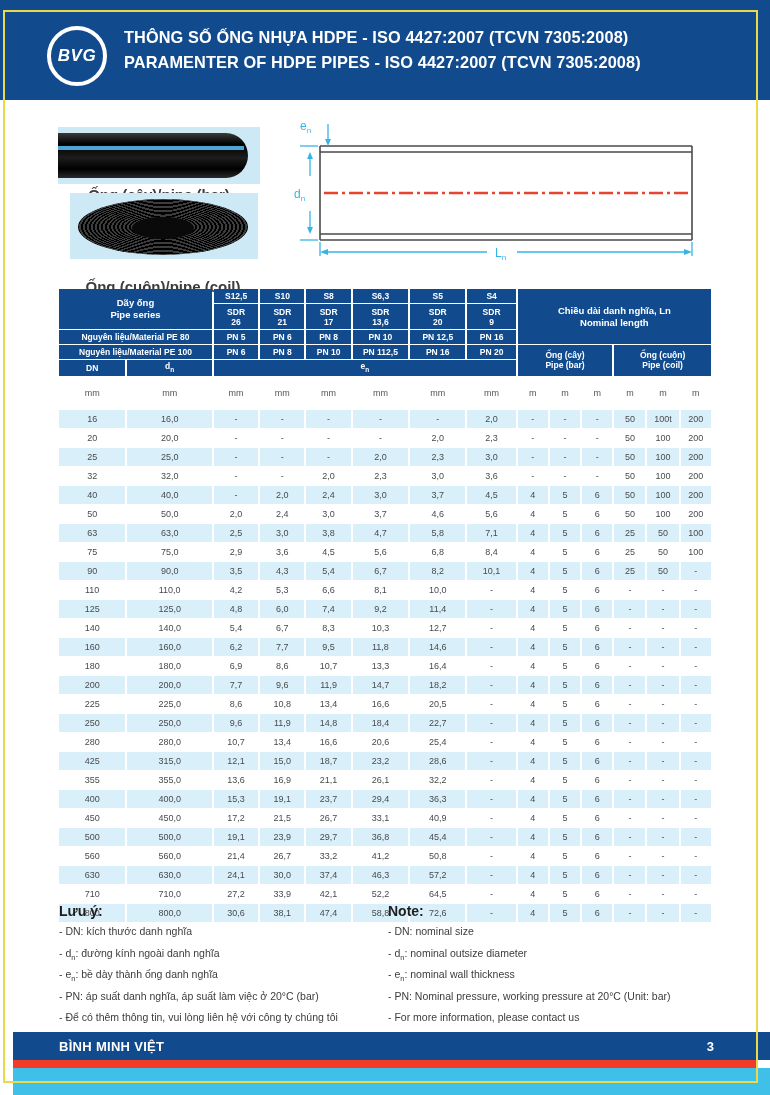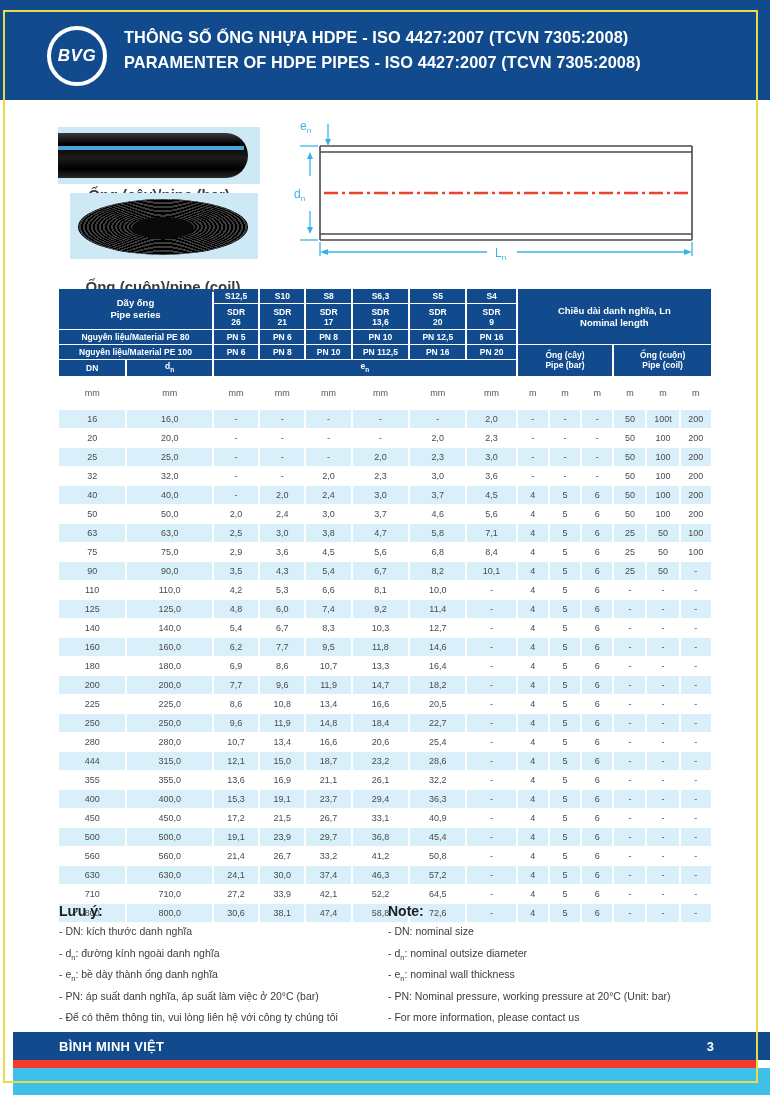--- a/index.html
+++ b/index.html
@@ -549,21 +549,21 @@
             <td>25,4</td>
             <td>-</td>
             <td>4</td>
             <td>5</td>
             <td>6</td>
             <td>-</td>
             <td>-</td>
             <td>-</td>
           </tr>
           <tr class="row-odd">
-            <td>444</td>
+            <td>425</td>
             <td>315,0</td>
             <td>12,1</td>
             <td>15,0</td>
             <td>18,7</td>
             <td>23,2</td>
             <td>28,6</td>
             <td>-</td>
             <td>4</td>
             <td>5</td>
             <td>6</td>

